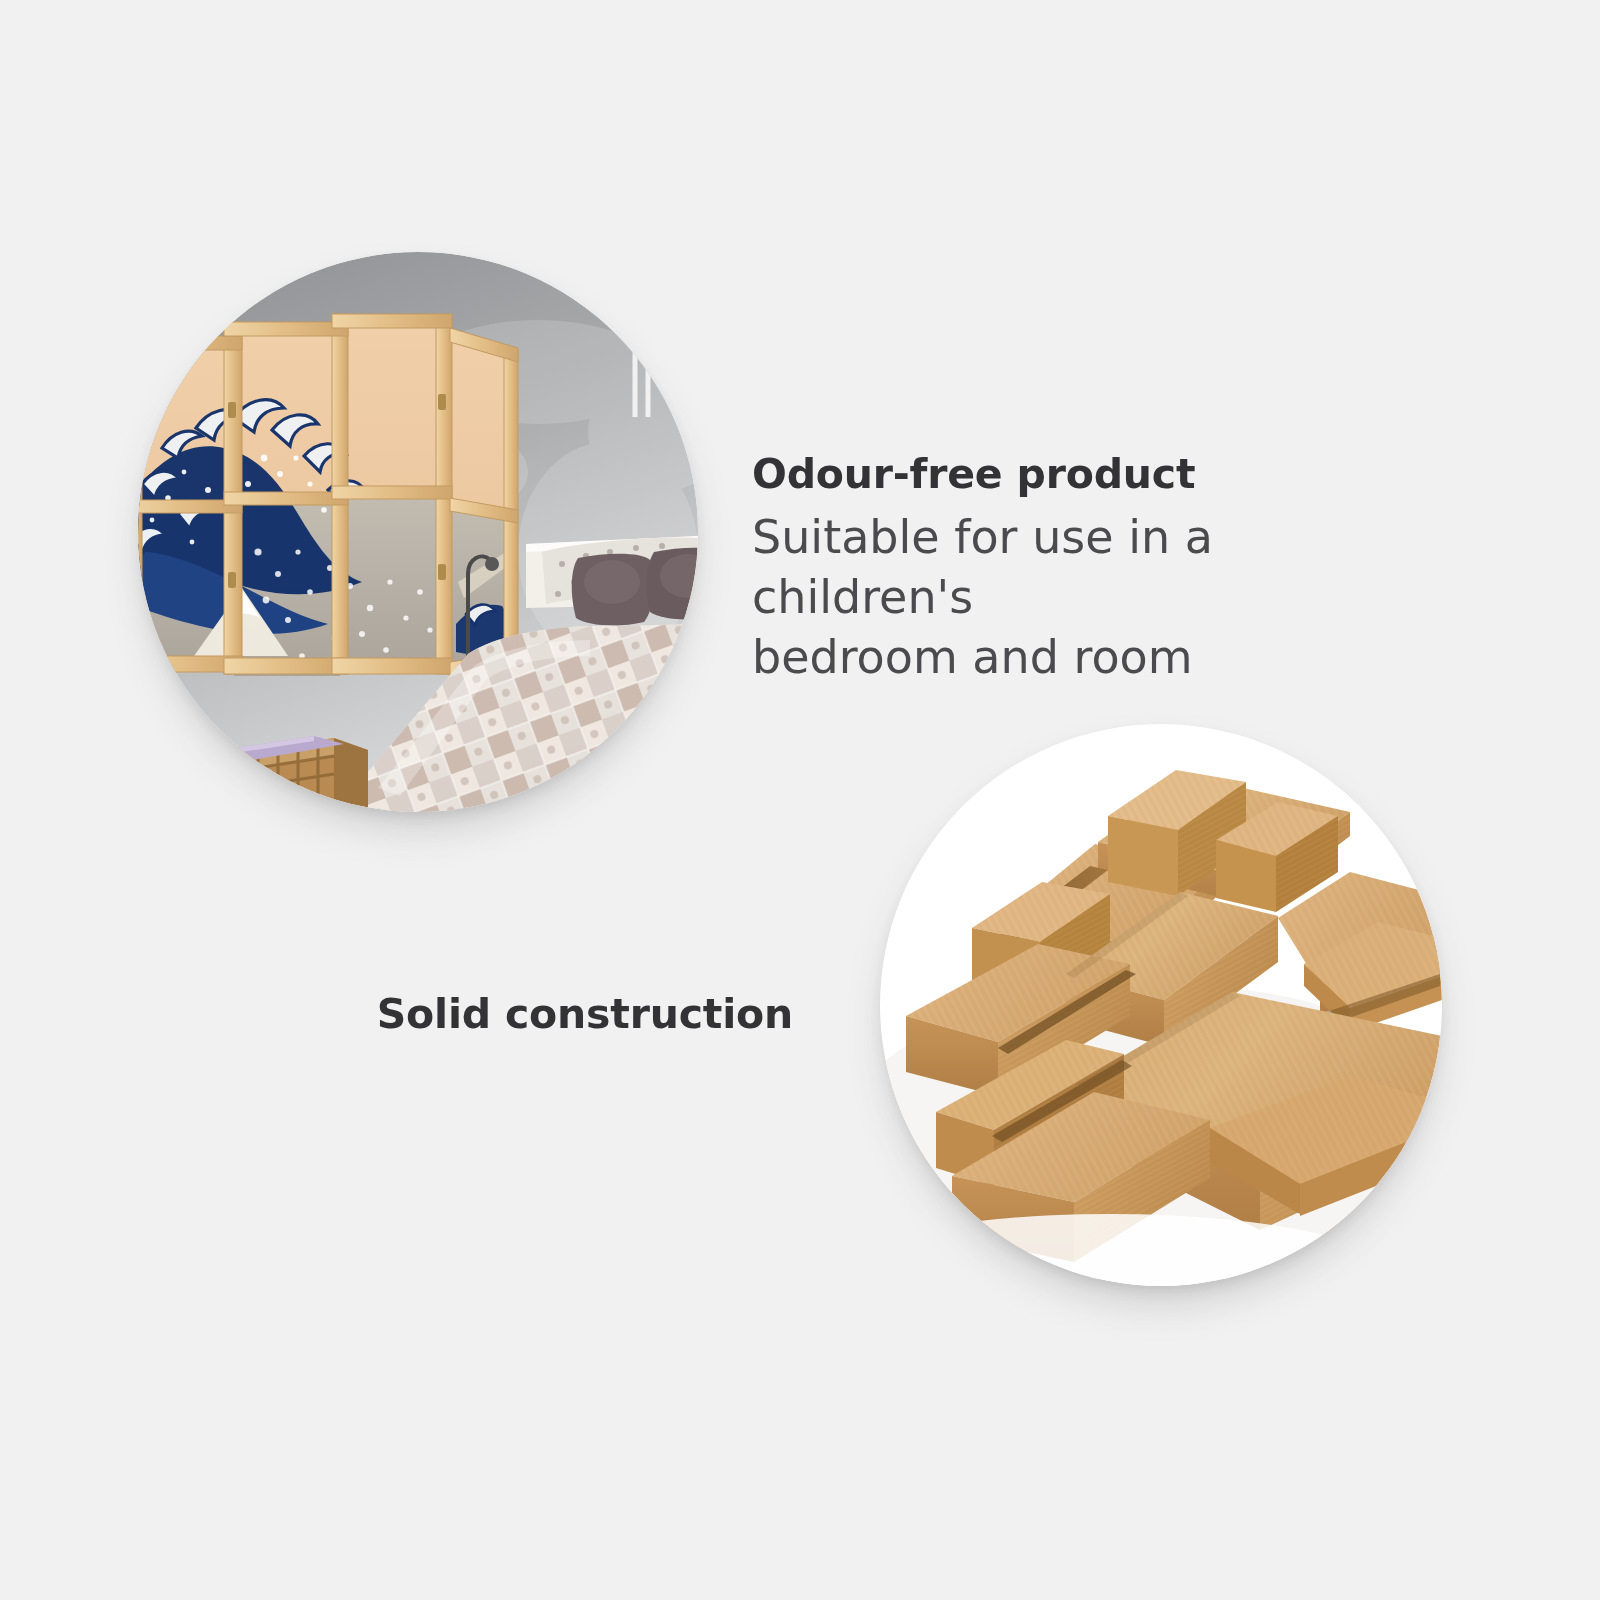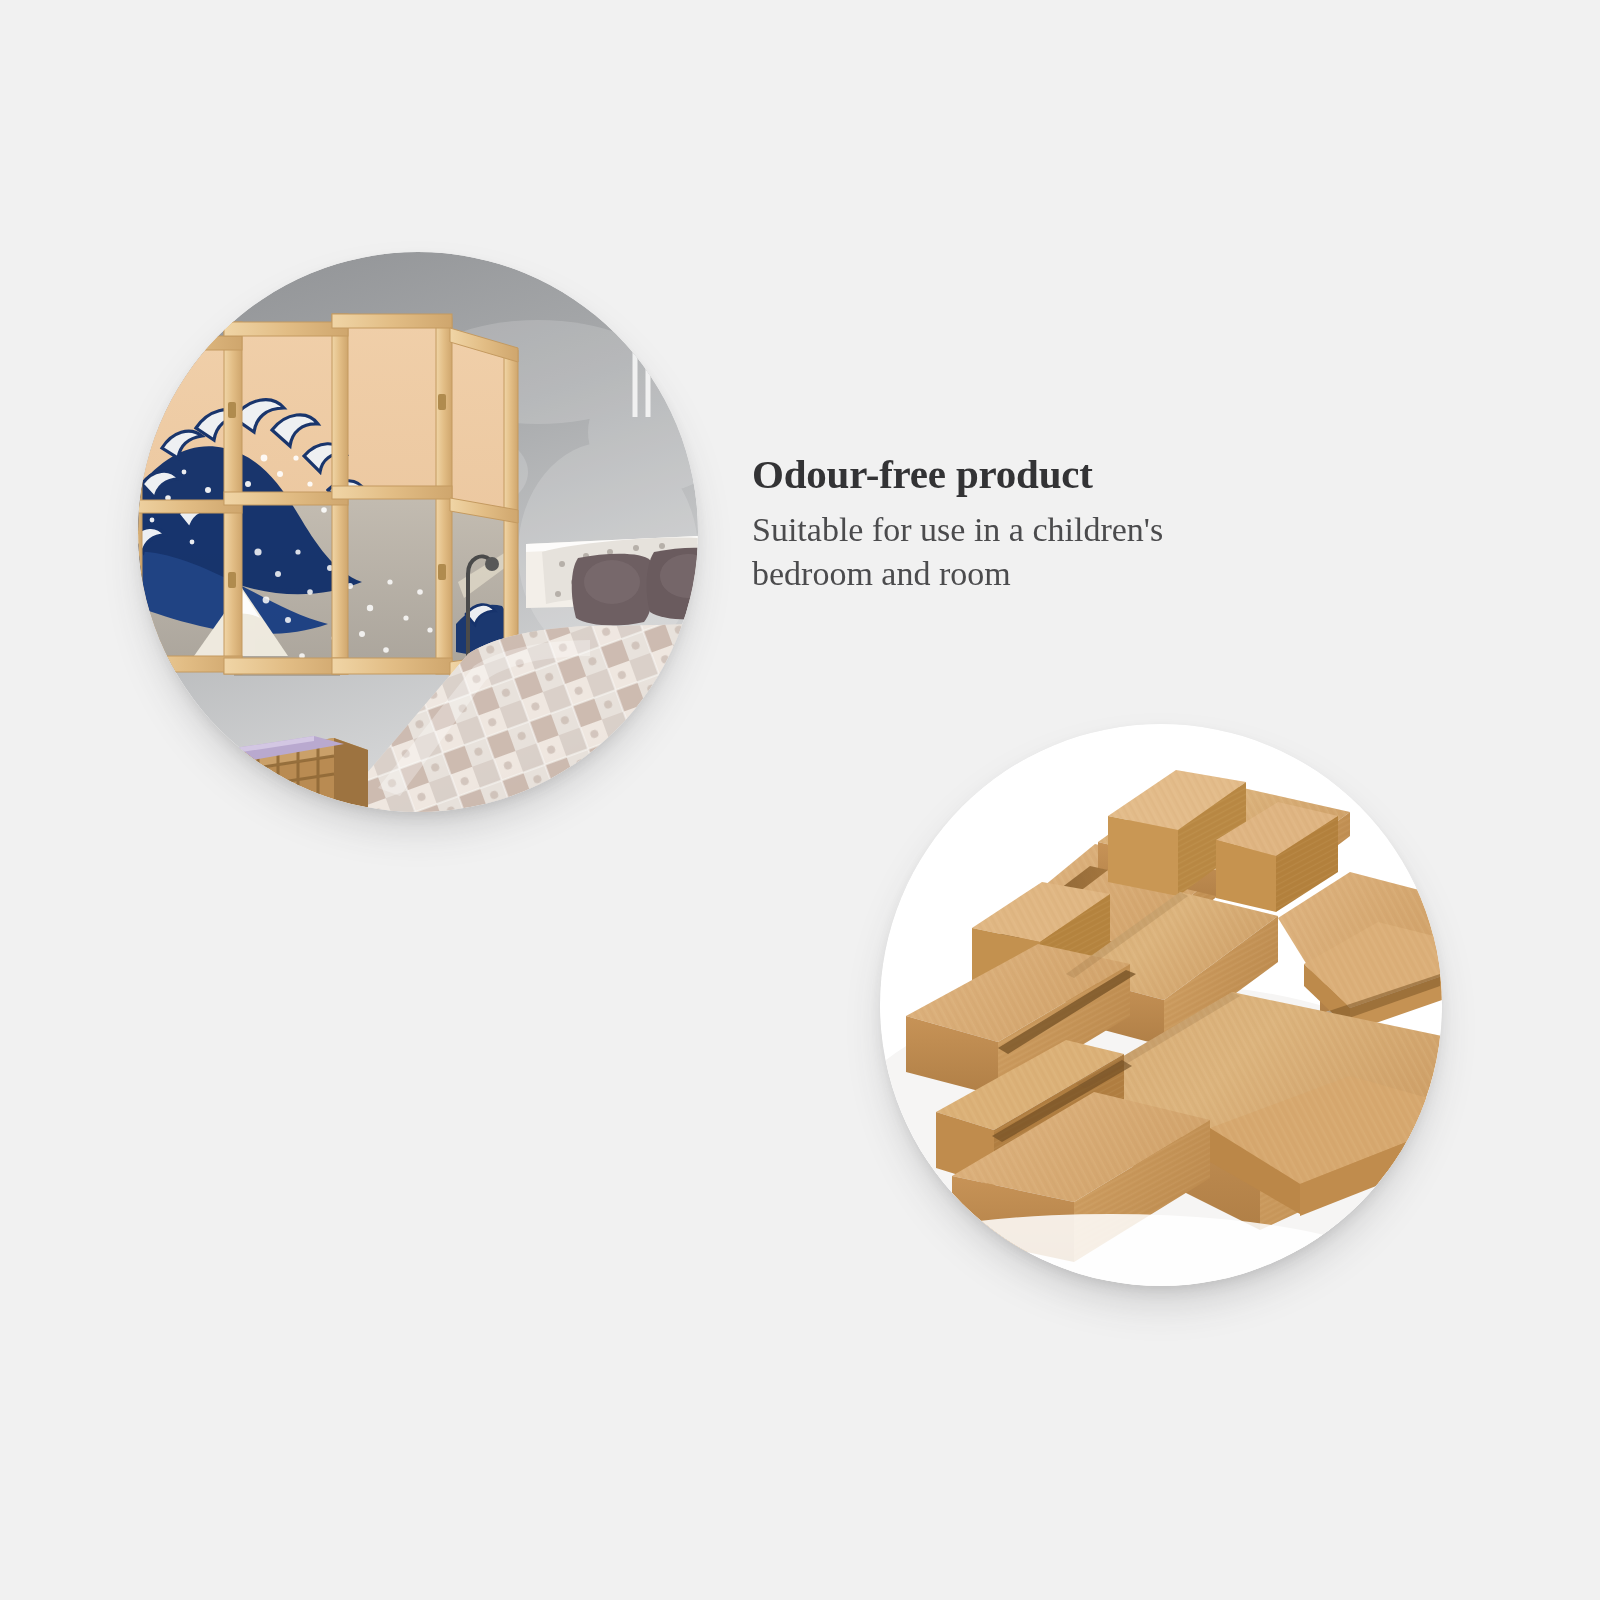--- a/index.html
+++ b/index.html
@@ -34,21 +34,21 @@
 
   
   #circle-bedroom {
     left: 138px; top: 252px; width: 560px; height: 560px;
   }
   #circle-wood {
     left: 880px; top: 724px; width: 562px; height: 562px;
   }
 
   
-  .feature-text { position: absolute; font-family: Liberation Serif, serif; }
+  .feature-text { position: absolute; }
 
   #feature-odour {
     left: 752px;
     top: 452px;
     width: 520px;
     text-align: left;
   }
   #feature-solid {
     left: 233px;
     top: 992px;
@@ -58,21 +58,21 @@
 
   .feature-title {
     font-size: 41px;
     font-weight: 700;
     color: #333335;
     letter-spacing: -0.2px;
     line-height: 1.12;
     margin: 0 0 10px 0;
   }
   .feature-desc {
-    font-size: 34px;
+    font-size: 46px;
     font-weight: 400;
     color: #4b4b4d;
     line-height: 1.30;
     margin: 0;
     white-space: pre-line;
   }
 </style>
 </head>
 <body style="background: rgb(241, 241, 241);">
 
@@ -311,20 +311,21 @@
     </svg>
   </div>
 
   <div class="feature-text" id="feature-odour">
     <div class="feature-title">Odour-free product</div>
     <div class="feature-desc">Suitable for use in a children's
 bedroom and room</div>
   </div>
 
   <div class="feature-text" id="feature-solid">
+    <div class="feature-title">Solid construction</div>
   </div>
 
   <div class="media-circle" id="circle-wood">
     <svg viewBox="0 0 562 562" preserveAspectRatio="xMidYMid slice">
       <defs>
         <linearGradient id="wTop" x1="0" y1="0" x2="1" y2="0.5">
           <stop offset="0" stop-color="#d9ae77"></stop>
           <stop offset="0.5" stop-color="#ddb57f"></stop>
           <stop offset="1" stop-color="#cfa169"></stop>
         </linearGradient>

